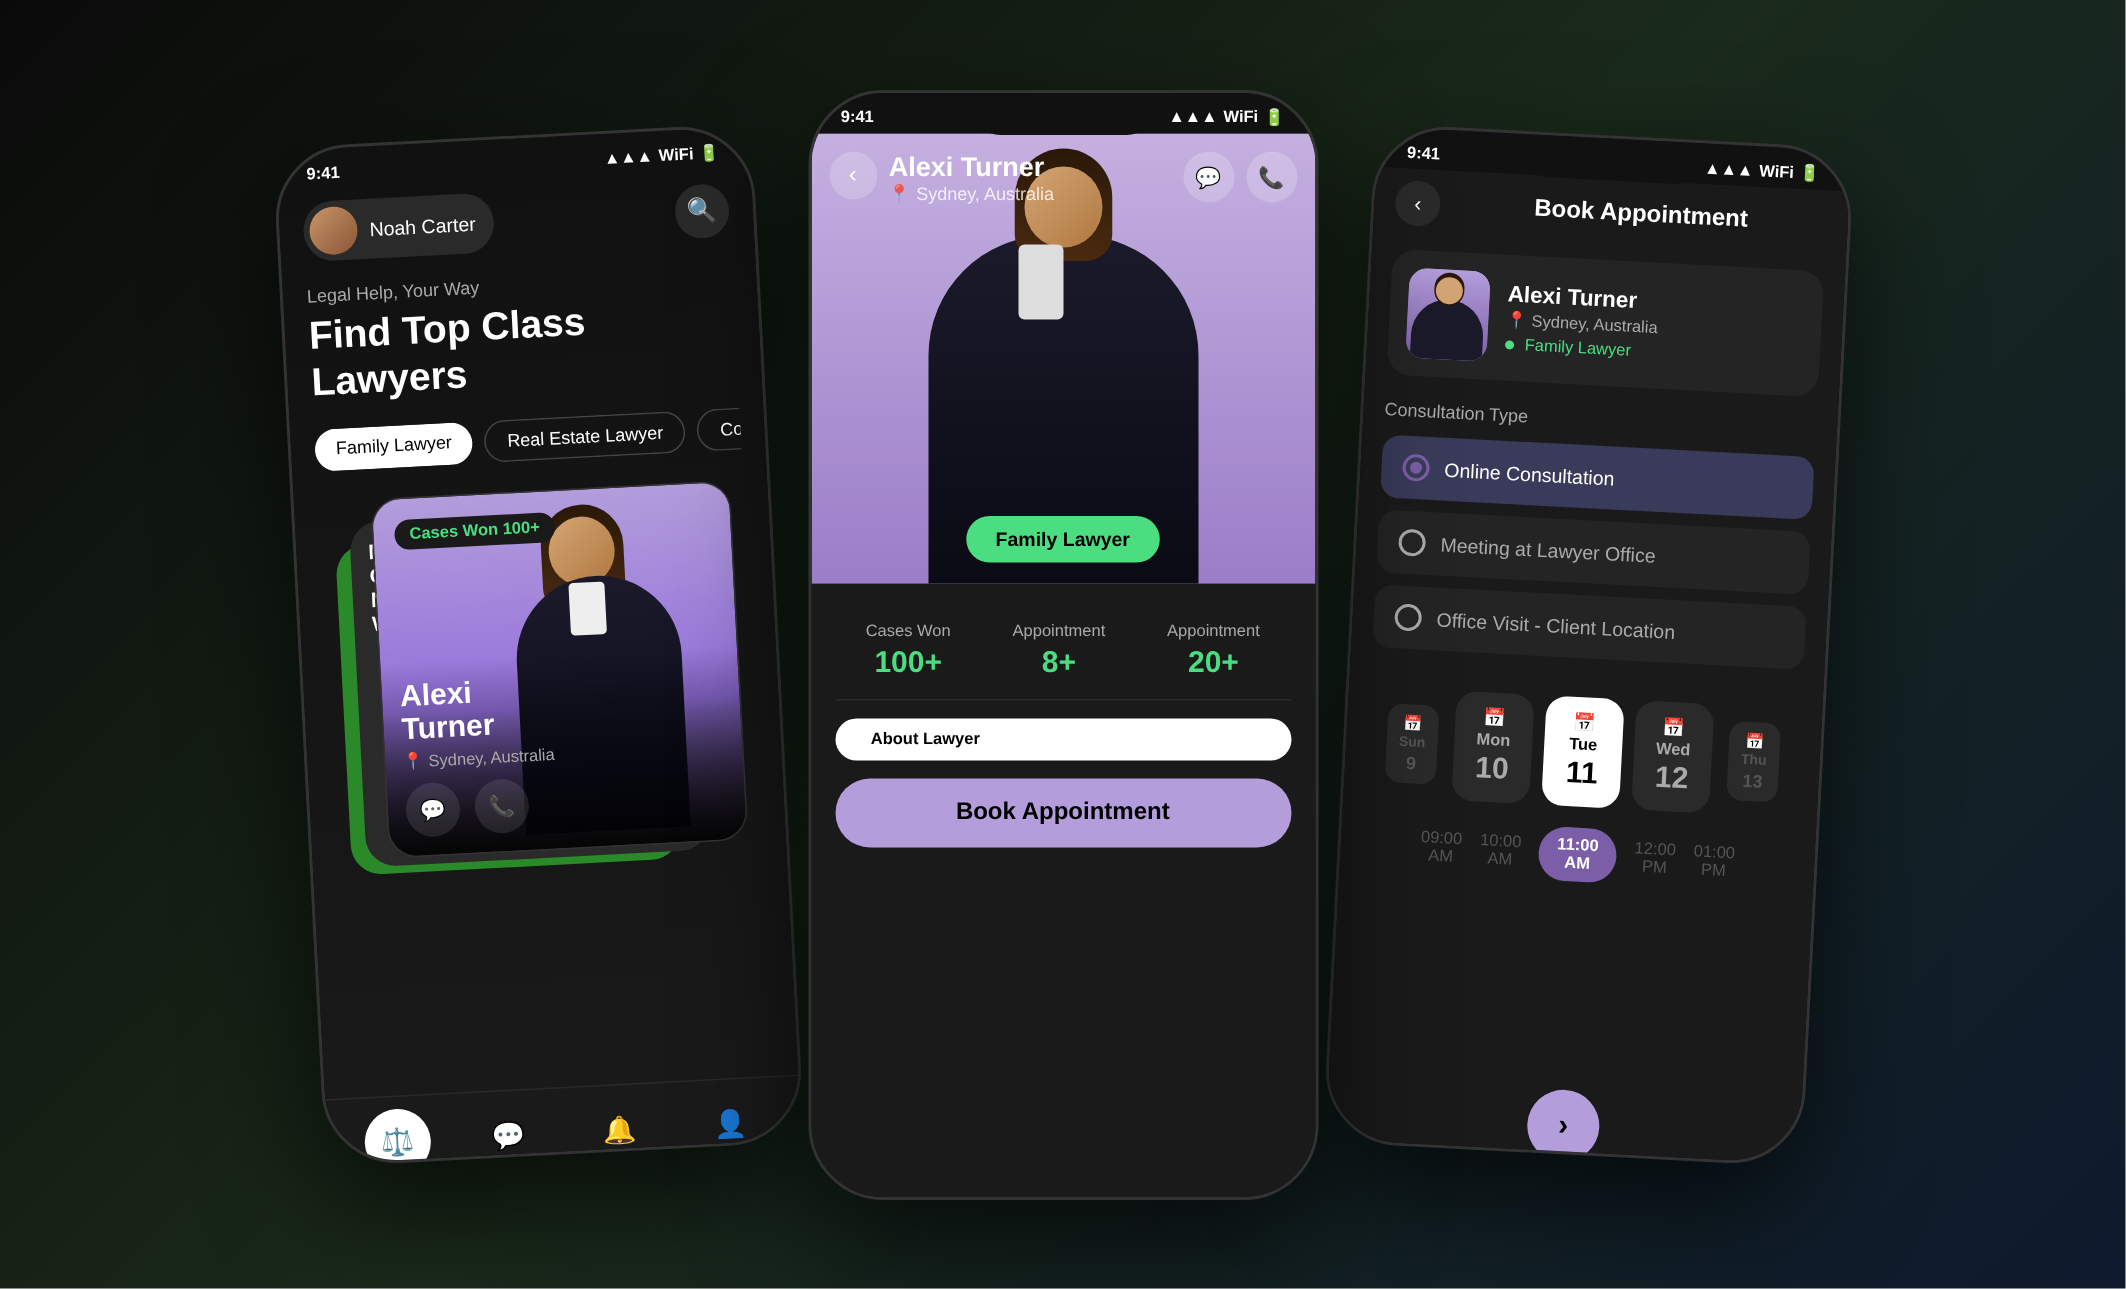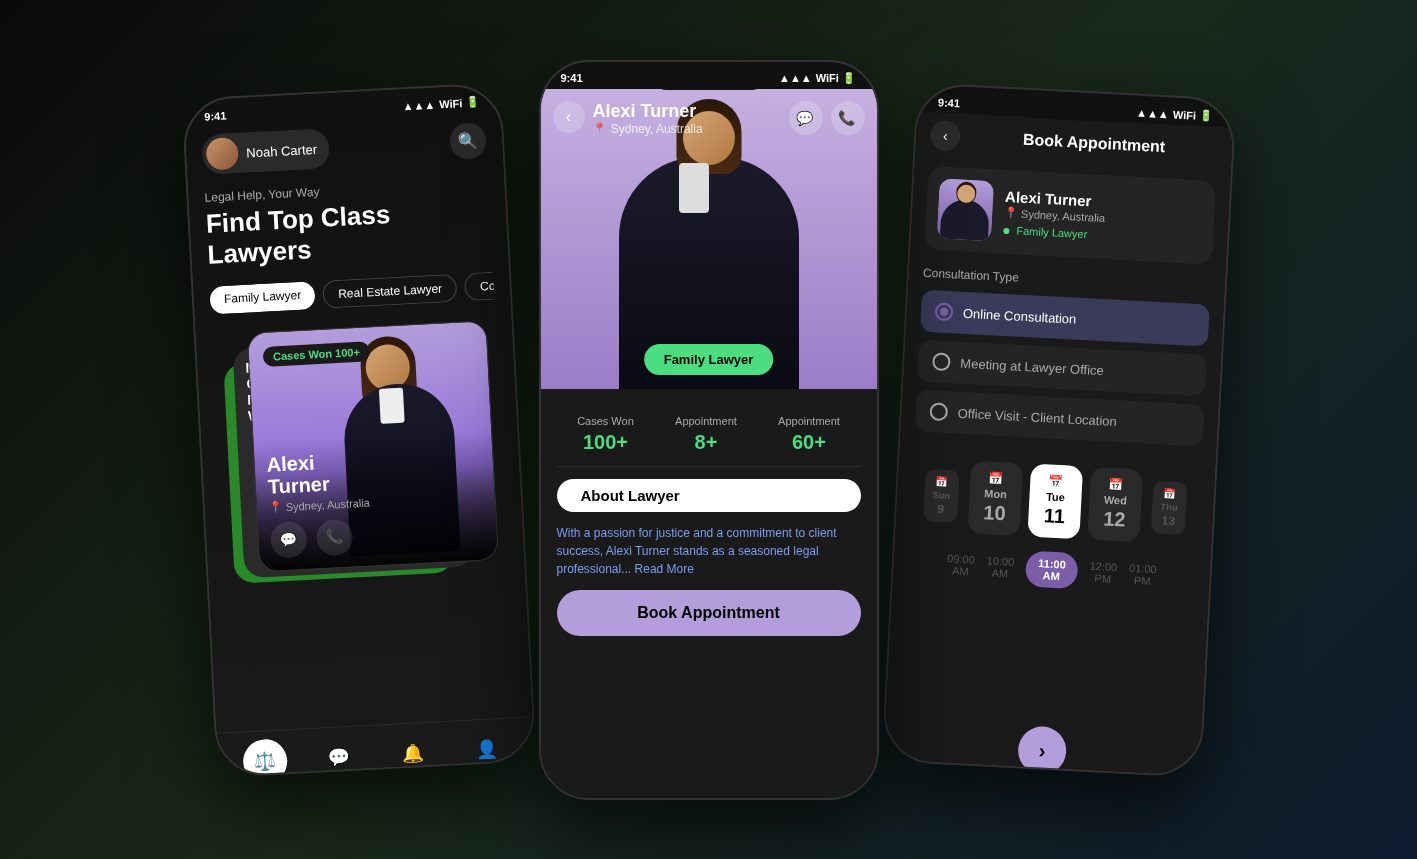--- a/index.html
+++ b/index.html
@@ -273,21 +273,21 @@
     .p2-stat { text-align: center; }
     .p2-stat-label { color: #aaa; font-size: 11px; margin-bottom: 4px; }
     .p2-stat-value { color: #4ade80; font-size: 20px; font-weight: 800; }
     .p2-about-btn {
       display: block;
       margin: 0 auto 12px;
       padding: 8px 24px;
       background: #fff;
       color: #000;
       border-radius: 20px;
-      font-size: 15px;
+      font-size: 11px;
       font-weight: 600;
     }
     .p2-bio { color: #aaa; font-size: 12px; line-height: 1.5; margin-bottom: 12px; }
     .p2-bio span { color: #7b9ef0; }
     .p2-book-btn {
       display: block;
       width: calc(100% - 0px);
       padding: 14px;
       background: #b39ddb;
       color: #000;
@@ -564,28 +564,24 @@
         <div class="p2-stat">
           <div class="p2-stat-label">Cases Won</div>
           <div class="p2-stat-value">100+</div>
         </div>
         <div class="p2-stat">
           <div class="p2-stat-label">Appointment</div>
           <div class="p2-stat-value">8+</div>
         </div>
         <div class="p2-stat">
           <div class="p2-stat-label">Appointment</div>
-          <div class="p2-stat-value">60+</div>
+          <div class="p2-stat-value">20+</div>
         </div>
       </div>
       <div class="p2-about-btn">About Lawyer</div>
-      <div class="p2-bio">
-        <span>With a passion for justice and a commitment to client success, Alexi Turner stands as a seasoned legal professional...</span>
-        <span style="color:#7b9ef0;">Read More</span>
-      </div>
       <div class="p2-book-btn">Book Appointment</div>
     </div>
   </div>
 </div>
 
 <div class="phone phone-3">
   <div class="notch"></div>
   <div class="status-bar">
     <span>9:41</span>
     <div class="status-icons">

